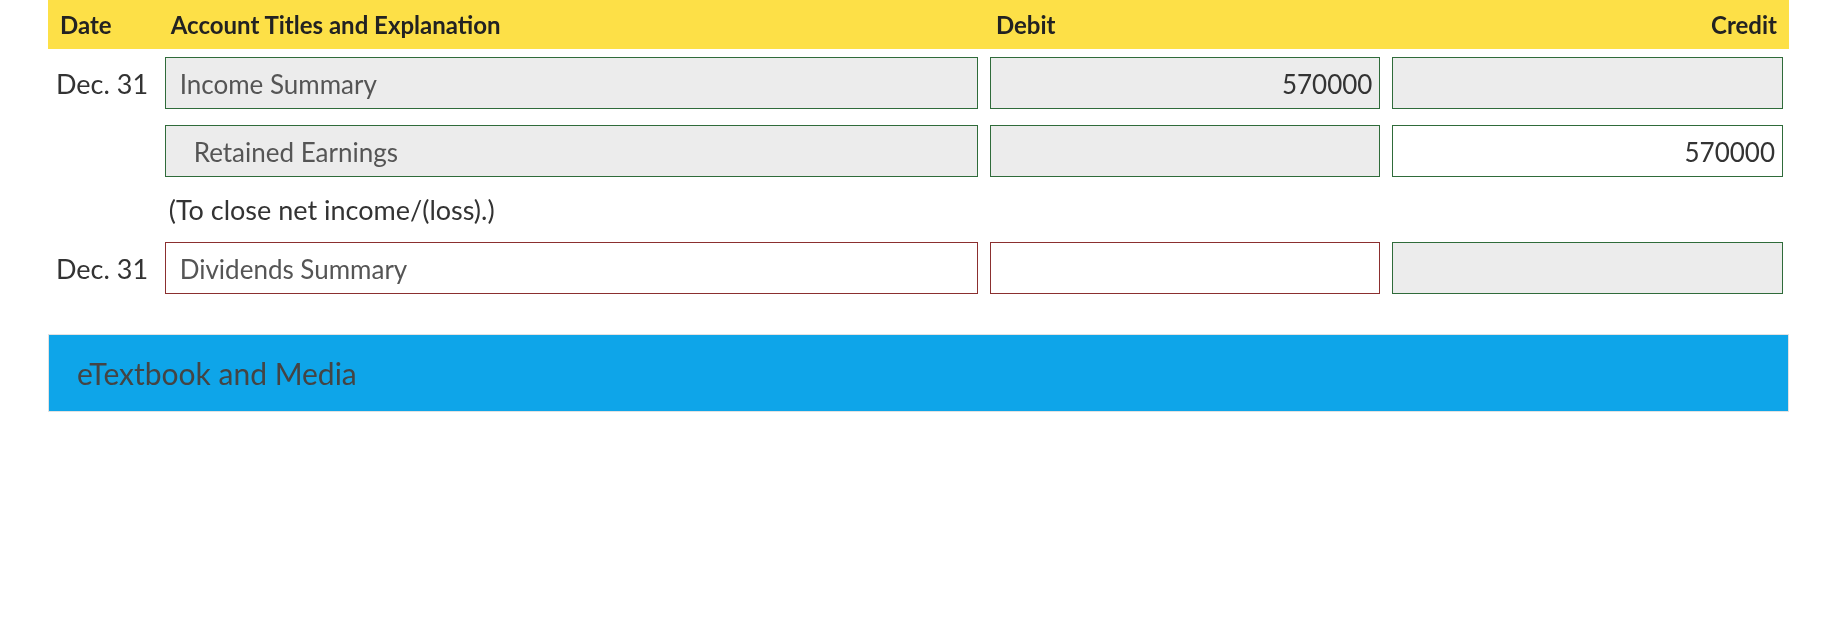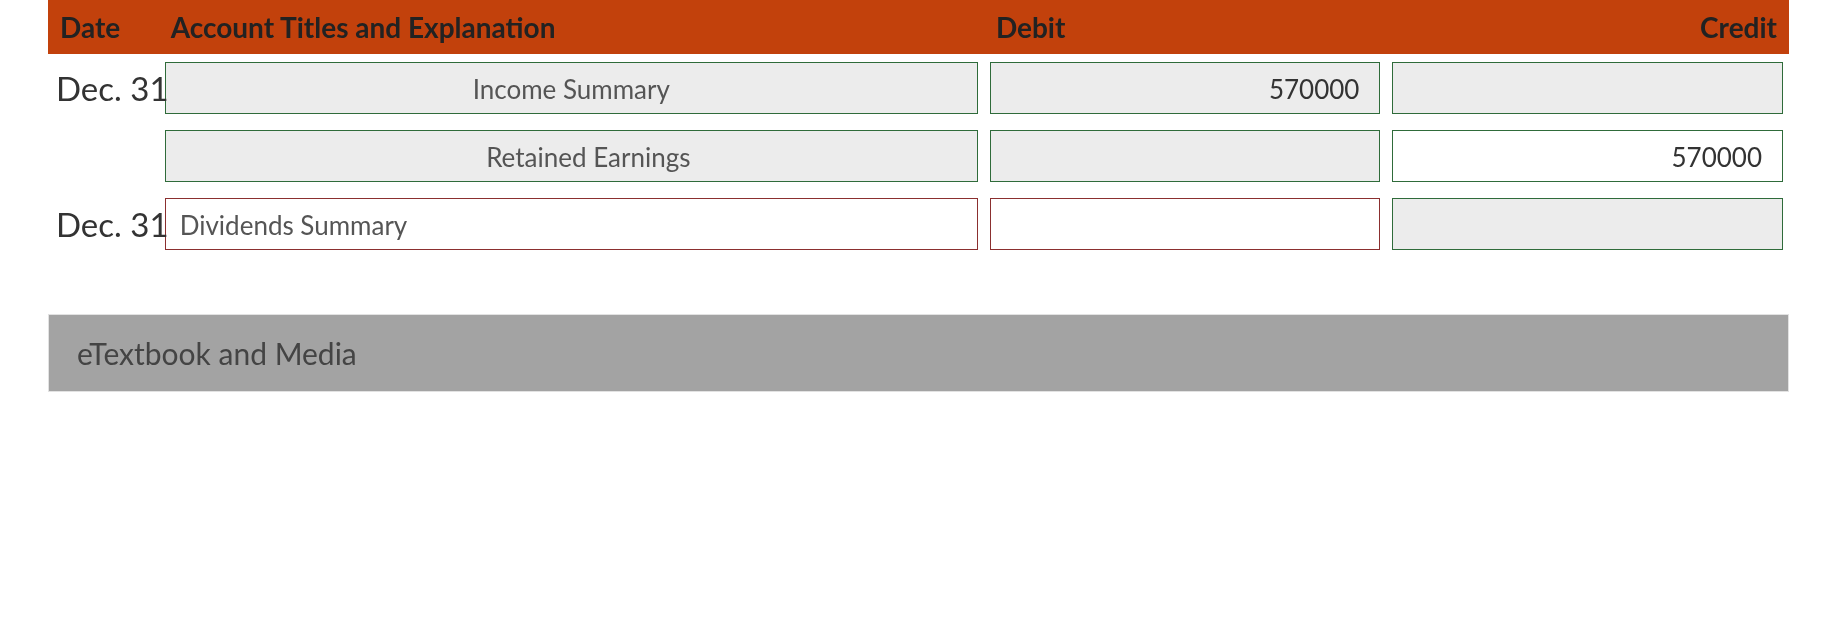--- a/index.html
+++ b/index.html
@@ -13,69 +13,69 @@
   }
   .wrap {
     padding: 0 48px 40px 48px;
   }
   table.journal {
     width: 100%;
     border-collapse: collapse;
     table-layout: fixed;
   }
   thead th {
-    background: #c2410c;
+    background: #fde047;
     font-weight: 700;
     color: #222;
     text-align: left;
     padding: 10px 12px;
-    font-size: 28px;
+    font-size: 24px;
   }
   th.col-date   { width: 110px; }
   th.col-acct   { width: 820px; }
   th.col-debit  { width: 400px; text-align: left; }
   th.col-credit { width: 400px; text-align: right; }
   tbody td {
     padding: 8px 6px;
     vertical-align: middle;
   }
   td.date {
     color: #333;
-    font-size: 33px;
+    font-size: 27px;
     white-space: nowrap;
     padding-left: 8px;
   }
   .field {
     display: block;
     width: 100%;
     height: 52px;
     line-height: 52px;
     border: 1px solid;
     padding: 0 14px;
     font-size: 26px;
     color: #555;
     background: #fff;
   }
   .field.num {
     text-align: right;
-    padding-right: 20px;
+    padding-right: 7px;
     color: #333;
   }
-  .indent .field { padding-left: 48px; }
-  .bg-grey  { background: #ececec; text-align: center; }
+  .indent .field { padding-left: 28px; }
+  .bg-grey  { background: #ececec; }
   .bd-green { border-color: #2f6b3a; }
   .bd-red   { border-color: #8b2f2f; }
   .explain {
     color: #333;
     font-size: 27px;
     padding-left: 10px;
   }
   .footer-bar {
-    margin-top: 56px;
-    background: #a3a3a3;
+    margin-top: 32px;
+    background: #0ea5e9;
     border: 1px solid #e2e2e2;
     padding: 20px 28px;
     font-size: 30px;
     color: #444;
   }
 </style>
 </head>
 <body>
 
 <div class="wrap">
@@ -109,20 +109,26 @@
           <span class="field bd-green bg-grey">Retained Earnings</span>
         </td>
         <td>
           <span class="field num bd-green bg-grey"></span>
         </td>
         <td>
           <span class="field num bd-green">570000</span>
         </td>
       </tr>
 
+      <tr>
+        <td></td>
+        <td class="explain">(To close net income/(loss).)</td>
+        <td></td>
+          <td></td>
+      </tr>
 
       <tr>
         <td class="date">Dec. 31</td>
         <td>
           <span class="field bd-red">Dividends Summary</span>
         </td>
         <td>
           <span class="field num bd-red"></span>
         </td>
         <td>

